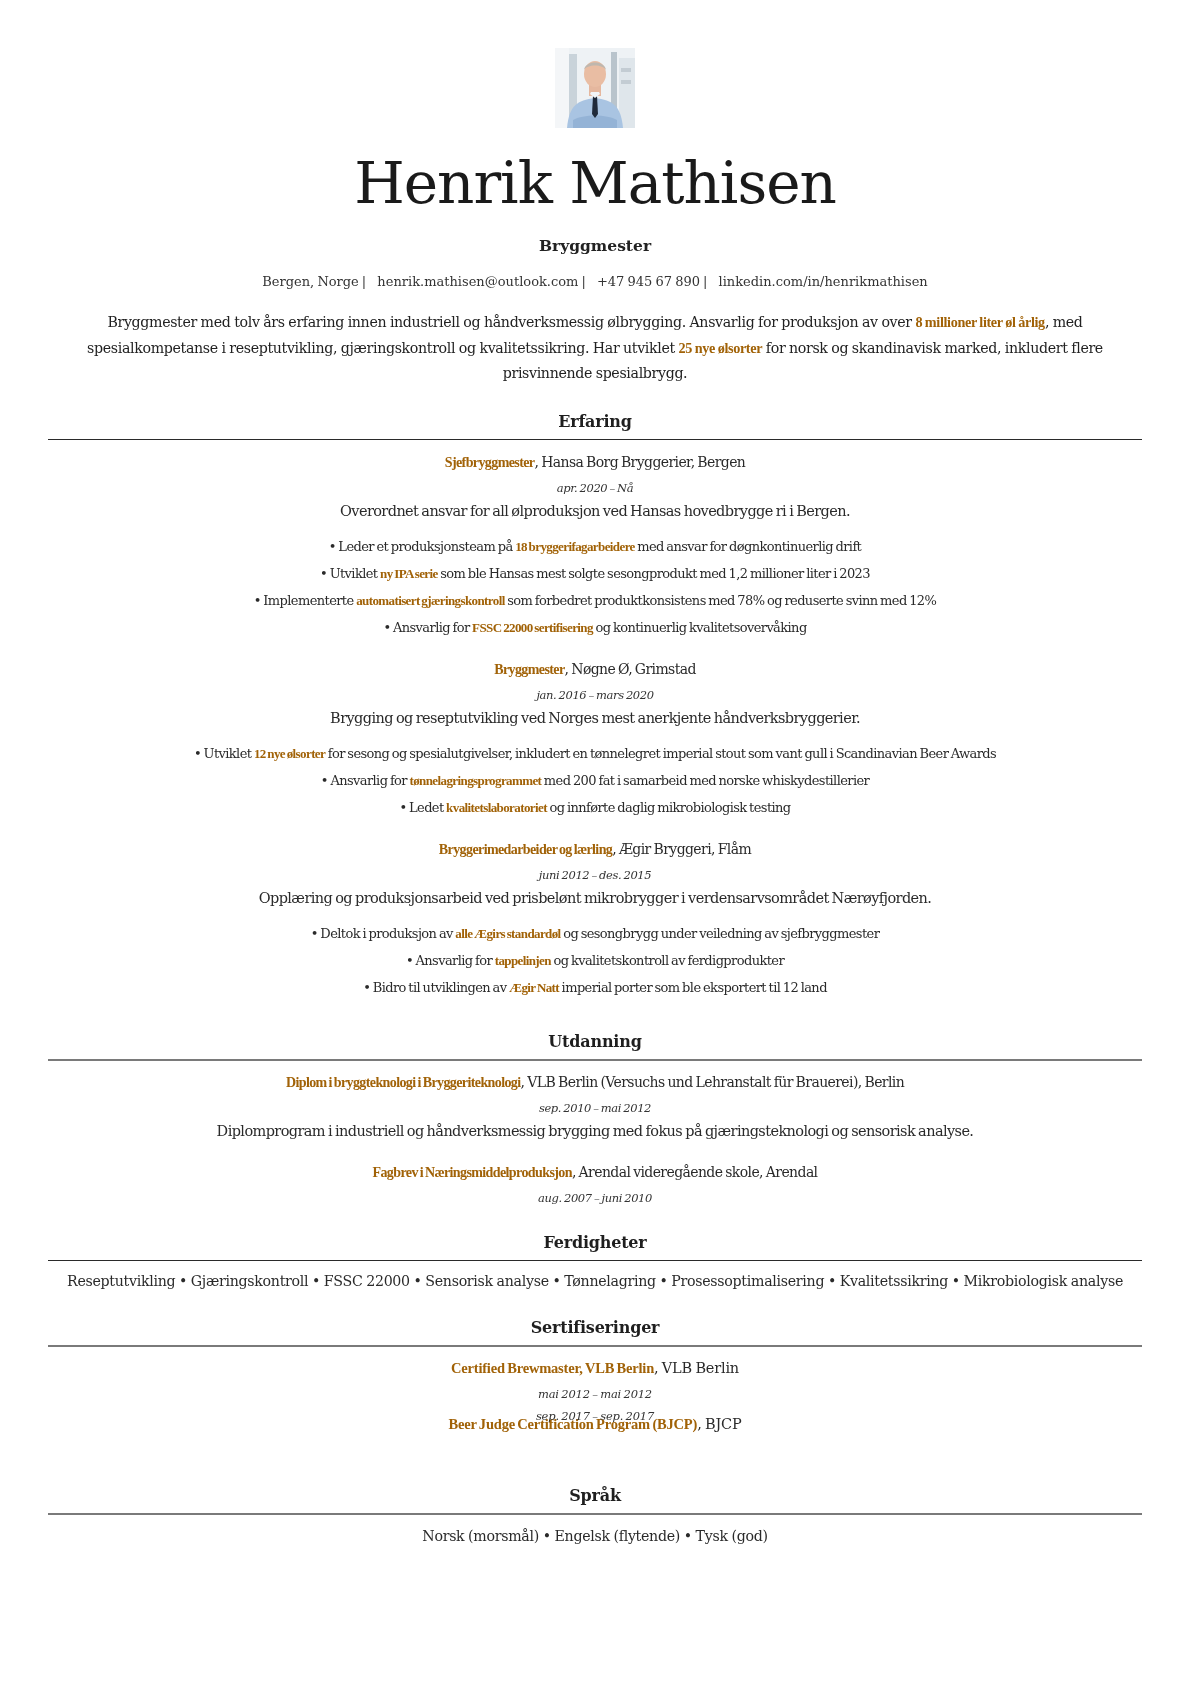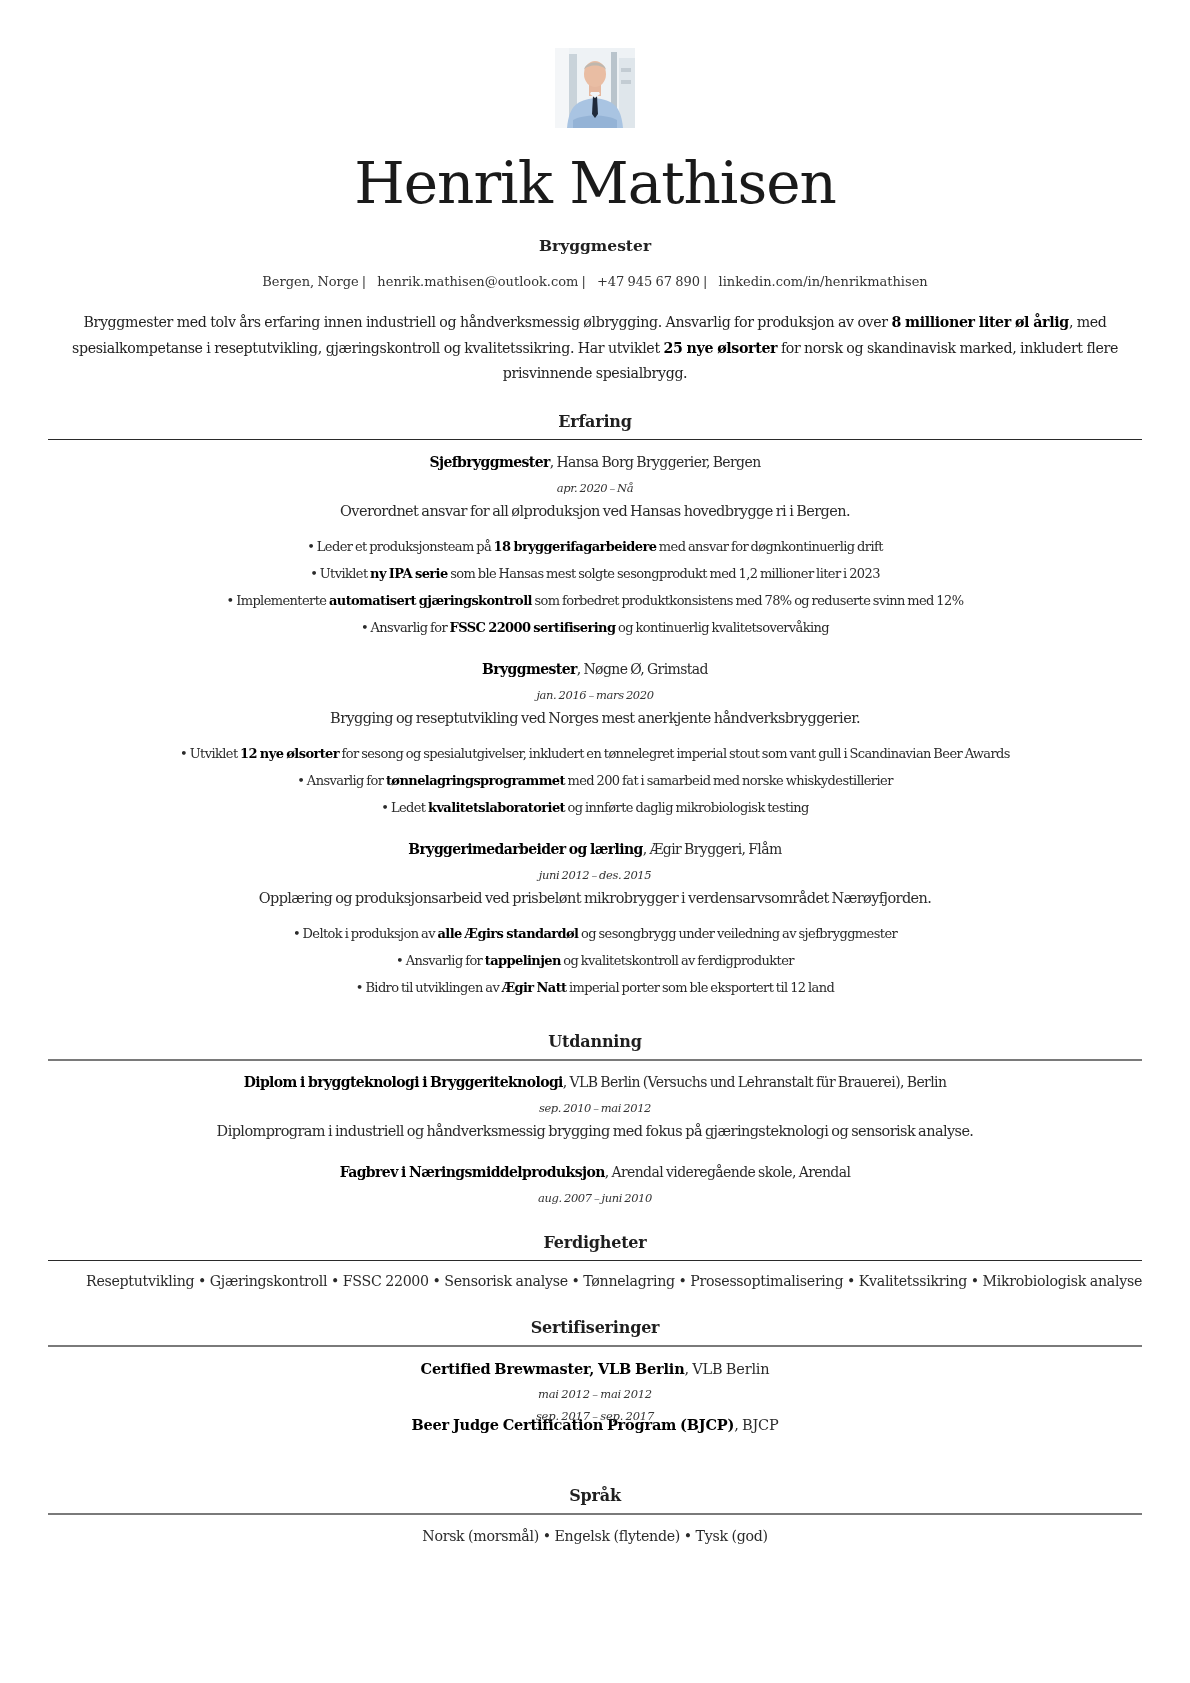--- a/index.html
+++ b/index.html
@@ -60,21 +60,21 @@
       position: absolute;
       left: 0; width: 1094px;
       top: 310px;
       font-size: 14.2px;
       line-height: 25.5px;
       text-align: center;
       color: #222;
       letter-spacing: -0.35px;
       word-spacing: -0.5px;
     }
-    b { font-weight: bold; color: #000000; }
+    b { font-weight: bold; color: #a16207; font-family: Liberation Serif, serif; }
     .section-head {
       position: absolute;
       left: 0; width: 1094px;
       font-weight: bold;
       font-size: 16px;
       text-align: center;
       color: #1f1f1f;
       letter-spacing: -0.2px;
     }
     .rule {
@@ -169,21 +169,21 @@
 
   <div class="line role" style="top:1074px;"><b>Diplom i bryggteknologi i Bryggeriteknologi</b><span>, VLB Berlin (Versuchs und Lehranstalt für Brauerei), Berlin</span></div>
   <div class="line date" style="top:1101px;">sep. 2010 – mai 2012</div>
   <div class="line desc" style="top:1123px;">Diplomprogram i industriell og håndverksmessig brygging med fokus på gjæringsteknologi og sensorisk analyse.</div>
 
   <div class="line role" style="top:1164px;"><b>Fagbrev i Næringsmiddelproduksjon</b><span>, Arendal videregående skole, Arendal</span></div>
   <div class="line date" style="top:1191px;">aug. 2007 – juni 2010</div>
 
   <div class="section-head" style="top:1233px;">Ferdigheter</div>
   <div class="rule" style="top:1260px;"></div>
-  <div class="line skills" style="top:1273px;text-align:right;">Reseptutvikling • Gjæringskontroll • FSSC 22000 • Sensorisk analyse • Tønnelagring • Prosessoptimalisering • Kvalitetssikring • Mikrobiologisk analyse</div>
+  <div class="line skills" style="top:1273px;">Reseptutvikling • Gjæringskontroll • FSSC 22000 • Sensorisk analyse • Tønnelagring • Prosessoptimalisering • Kvalitetssikring • Mikrobiologisk analyse</div>
 
   <div class="section-head" style="top:1318px;">Sertifiseringer</div>
   <div class="rule light" style="top:1345px;"></div>
 
   <div class="line cert-role" style="top:1360px;"><b>Certified Brewmaster, VLB Berlin</b><span>, VLB Berlin</span></div>
   <div class="line cert-date" style="top:1387px;">mai 2012 – mai 2012</div>
 
   <div class="line cert-role" style="top:1416px;"><b>Beer Judge Certification Program (BJCP)</b><span>, BJCP</span></div>
   <div class="line cert-date" style="top:1409px;">sep. 2017 – sep. 2017</div>
 

